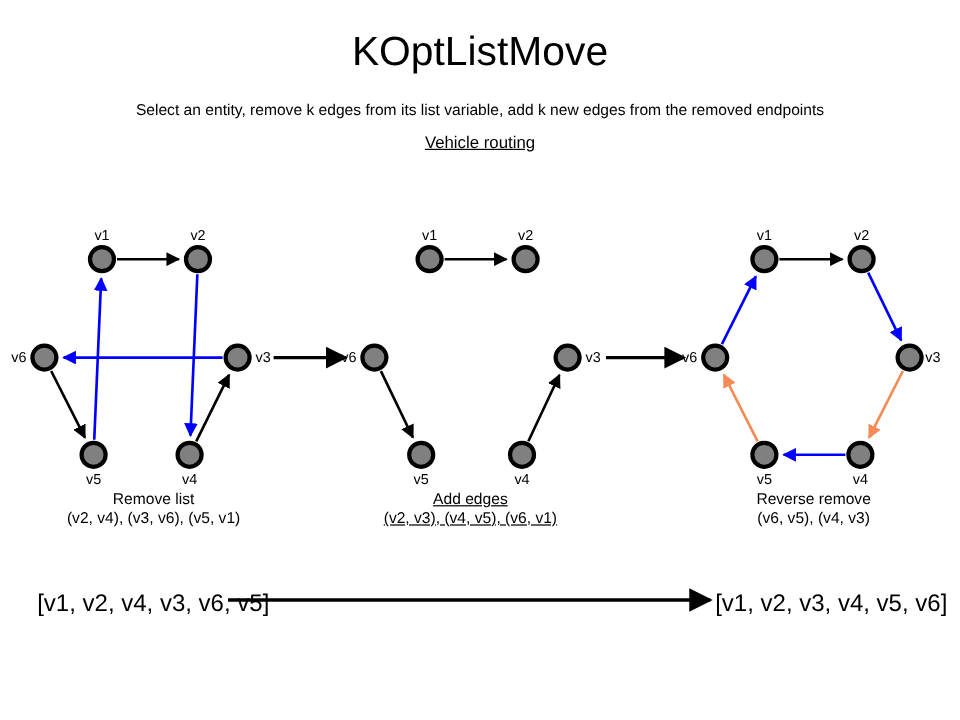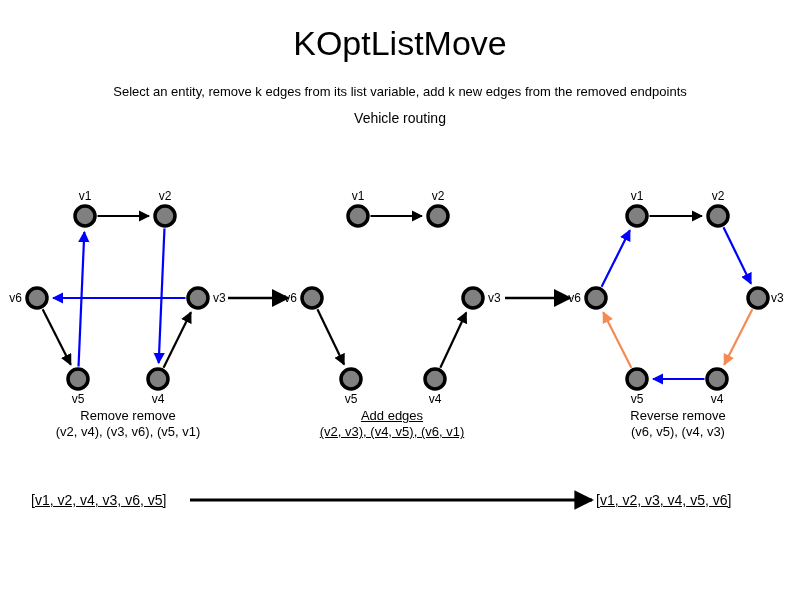--- a/index.html
+++ b/index.html
@@ -41,41 +41,41 @@
     font-size: 13px;
     font-weight: 400;
   }
   .section-label {
     position: absolute;
     left: 0;
     top: 110px;
     width: 800px;
     text-align: center;
     font-size: 14px;
+    text-decoration: underline;
   }
   svg.graph-layer {
     position: absolute;
     left: 0;
     top: 0;
     width: 800px;
     height: 600px;
   }
   .caption {
     position: absolute;
     text-align: center;
     font-size: 13px;
     line-height: 16px;
     width: 260px;
   }
   .caption .cap-line2 { display: block; }
   .list-text {
     position: absolute;
-    font-size: 14px;
+    font-size: 20px;
     white-space: nowrap;
-    text-decoration: underline;
   }
   text.vlabel {
     font-family: "Liberation Sans", sans-serif;
     font-size: 12px;
     fill: #000000;
   }
 </style>
 </head>
 <body>
 
@@ -194,21 +194,21 @@
           <circle cx="717" cy="379" r="10" fill="#808080" stroke="#000000" stroke-width="3.5"></circle>
           <text x="717" y="403" text-anchor="middle" class="vlabel">v4</text>
         </g>
       </g>
     <g id="footer-arrow-group">
         <line x1="190" y1="500" x2="592" y2="500" stroke="#000000" stroke-width="2.8" marker-end="url(#arrow-big)"></line>
       </g>
   </svg>
 
   <div class="caption" style="left:-2px; top:408px;">
-    <span>Remove remove</span>
+    <span>Remove list</span>
     <span class="cap-line2">(v2, v4), (v3, v6), (v5, v1)</span>
   </div>
 
   <div class="caption" style="left:262px; top:408px;text-decoration:underline;">
     <span>Add edges</span>
     <span class="cap-line2">(v2, v3), (v4, v5), (v6, v1)</span>
   </div>
 
   <div class="caption" style="left:548px; top:408px;">
     <span>Reverse remove</span>

